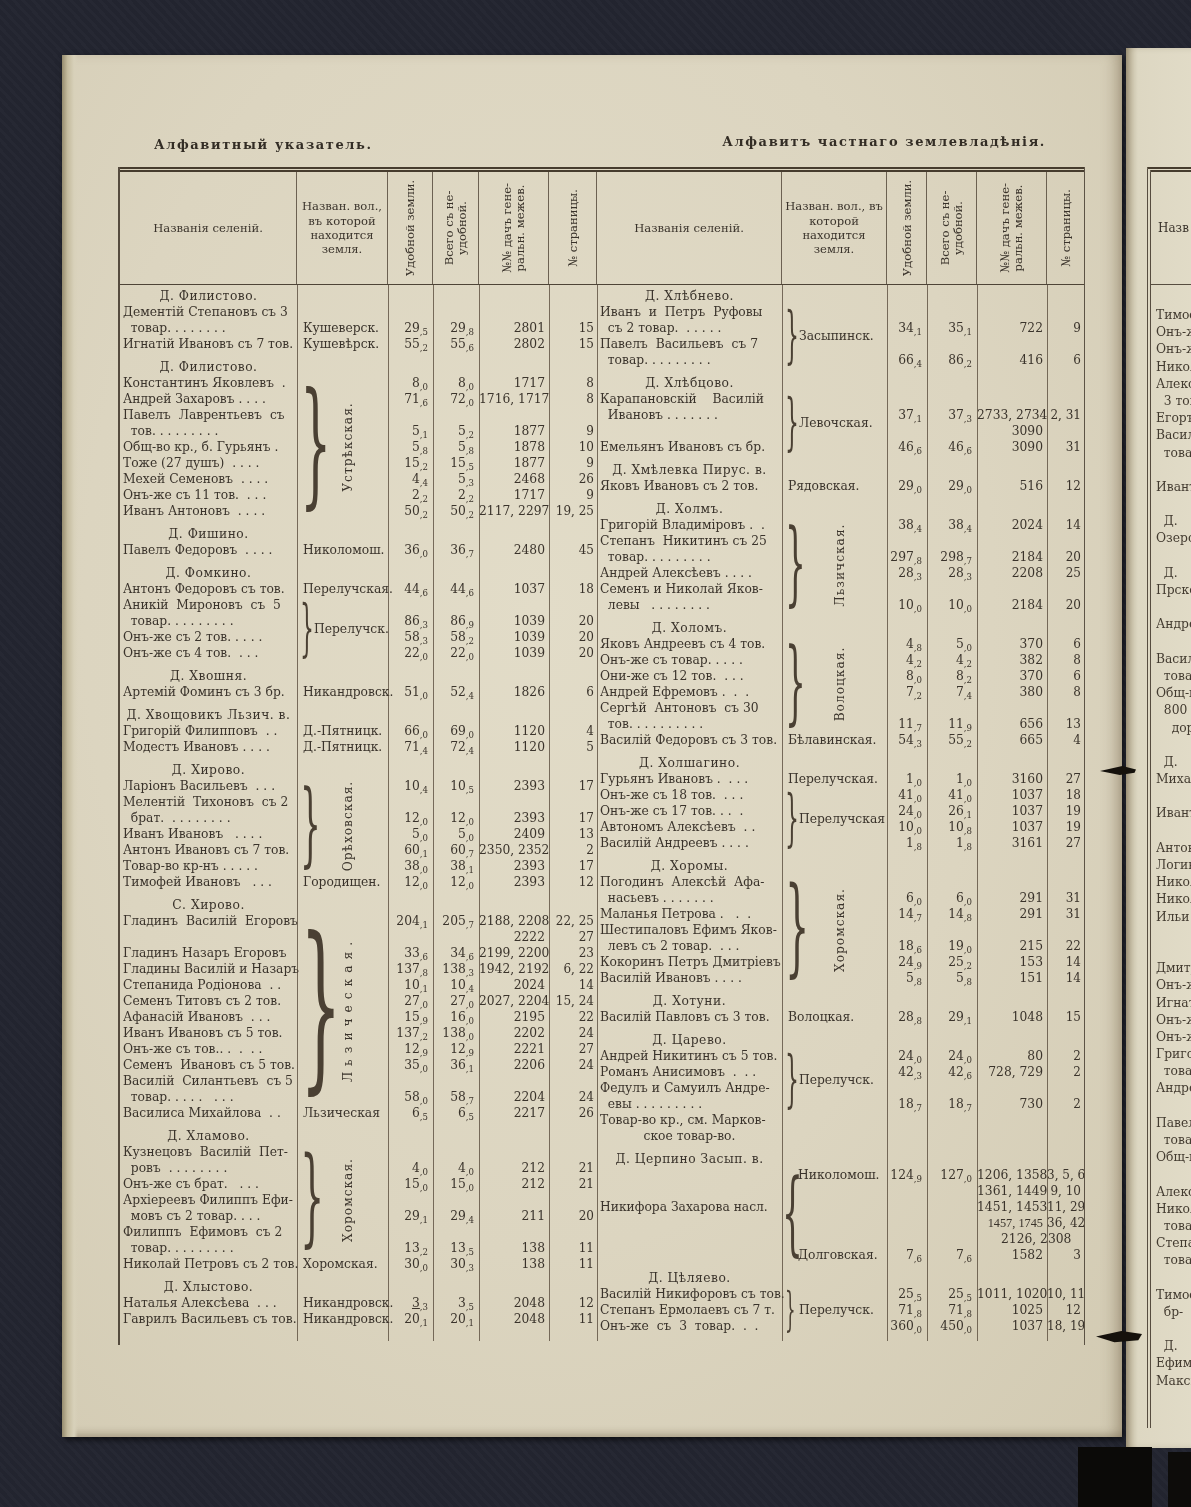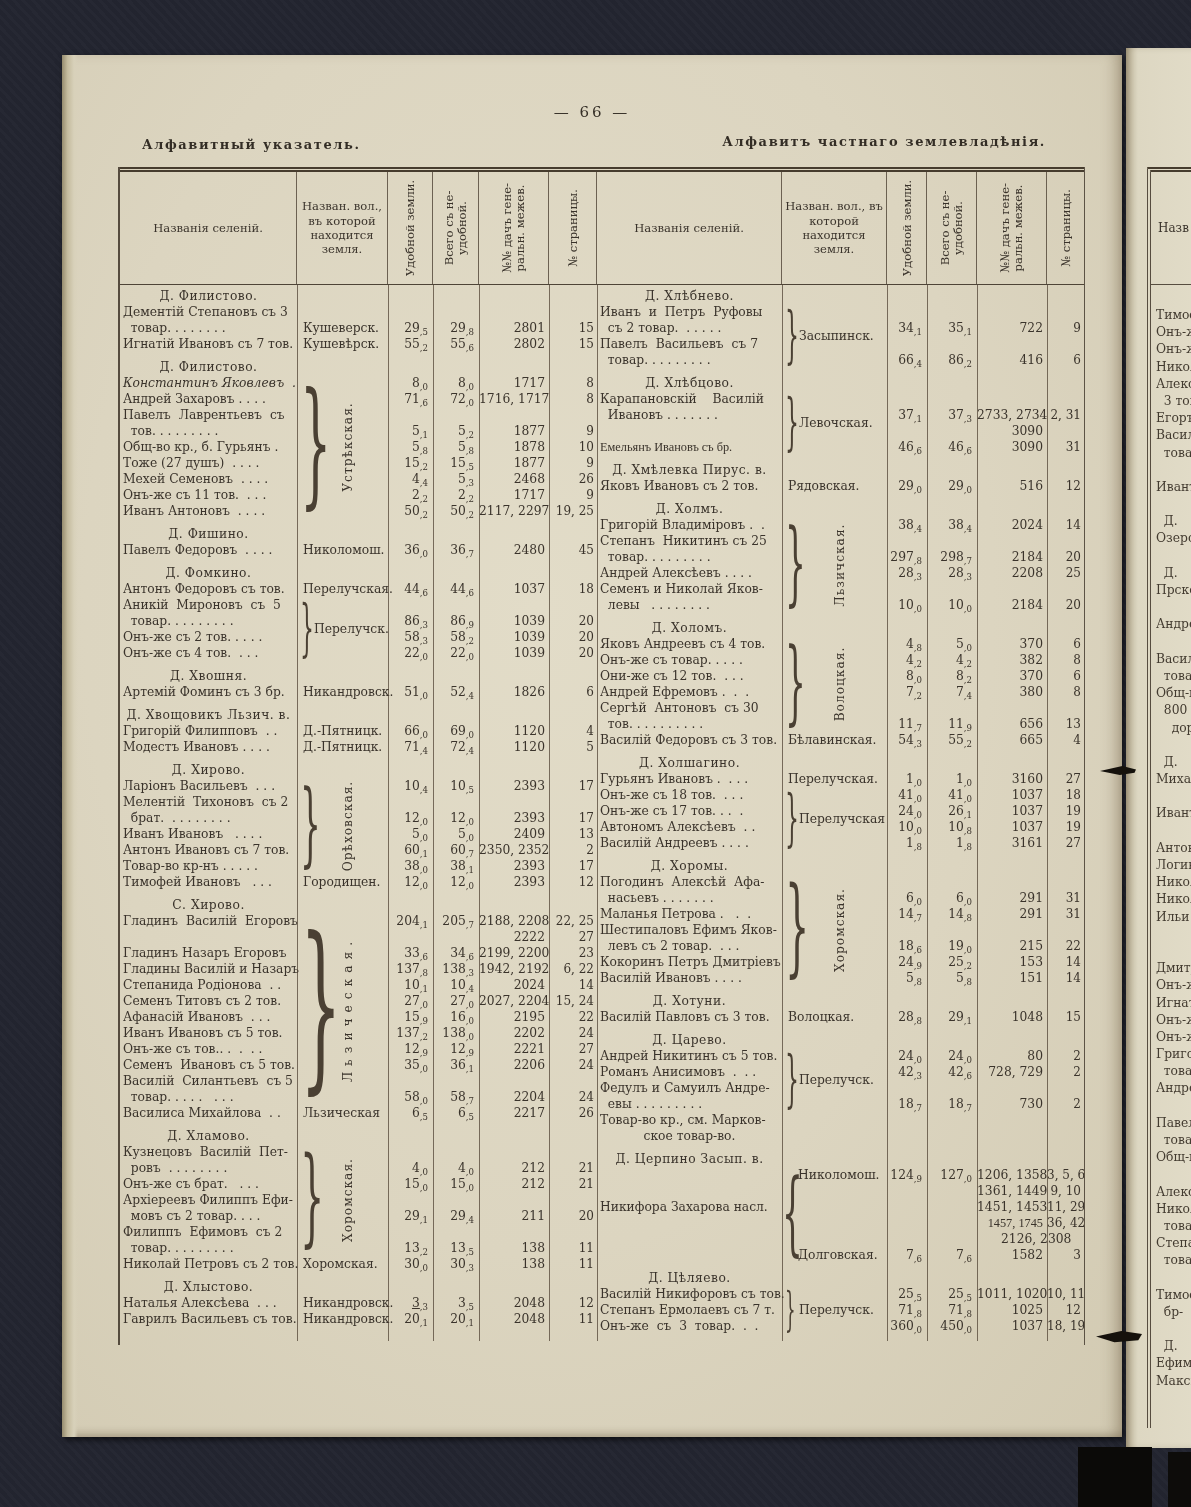--- a/index.html
+++ b/index.html
@@ -8,21 +8,21 @@
        background-image:repeating-linear-gradient(47deg,rgba(255,255,255,.015) 0 3px,rgba(0,0,0,.02) 3px 7px);
        font-family:"DejaVu Serif","Liberation Serif",serif;color:#3a332b;}
   .page{position:absolute;left:62px;top:55px;width:1060px;height:1382px;
         background:radial-gradient(ellipse at 45% 40%,#e2dcc8 0%,#dcd5c0 55%,#d2cab2 100%);
         box-shadow:inset -12px 0 16px -8px rgba(90,72,45,.45), inset 0 -8px 10px -6px rgba(90,72,45,.35), 2px 3px 6px rgba(0,0,0,.6);}
   .page::before{content:"";position:absolute;left:0;top:0;bottom:0;width:16px;
         background:linear-gradient(90deg,#958b6e 0,#c4bb9e 35%,#d8d1ba 75%,rgba(216,209,186,0) 100%);}
   .page-num{position:absolute;left:0;top:48px;width:100%;text-align:center;
         font-size:15px;letter-spacing:3px;color:#352f27;}
   .rh{position:absolute;top:82px;font-size:13px;font-weight:bold;letter-spacing:1.6px;color:#332d25;}
-  .rh-l{left:80px;}
+  .rh-l{left:92px;}
   .rh-r{right:76px;top:79px;}
   .table{position:absolute;left:56px;top:112px;width:964px;height:1178px;
         border-left:2px solid rgba(62,52,40,.85);border-right:1px solid rgba(62,52,40,.8);}
   .thead{display:flex;height:118px;border-top:5px double #463c2e;border-bottom:1.4px solid rgba(62,52,40,.9);box-sizing:border-box;}
   .th-half{display:grid;height:100%;}
   .th-half.l{width:477px;grid-template-columns:177px 91px 45px 46px 70px 48px;}
   .th-half.r{width:487px;grid-template-columns:185px 105px 40px 50px 70px 37px;}
   .th{border-right:1px solid rgba(70,58,44,.75);position:relative;display:flex;align-items:center;justify-content:center;
       font-size:11.6px;line-height:1.25;text-align:center;color:#3a332b;padding:2px;box-sizing:border-box;}
   .th.last{border-right:none;}
@@ -68,21 +68,20 @@
   .stitch{position:absolute;background:#15110c;z-index:6;}
   .st1{left:1100px;top:765px;width:36px;height:11px;clip-path:polygon(0 55%,62% 10%,100% 40%,96% 70%,55% 90%);}
   .st2{left:1096px;top:1330px;width:46px;height:13px;clip-path:polygon(0 50%,55% 8%,100% 30%,92% 78%,40% 95%);}
   .black-block{position:absolute;left:1078px;top:1447px;width:74px;height:60px;background:#0b0a08;}
   .black-block2{position:absolute;left:1168px;top:1452px;width:23px;height:55px;background:#0d0c0a;}
 </style>
 </head>
 <body>
 
 <div class="page">
-  <div class="page-num">—  66  —</div>
   <div class="rh rh-l">Алфавитный указатель.</div>
   <div class="rh rh-r">Алфавитъ частнаго землевладѣнія.</div>
 
   <div class="table">
     <div class="thead">
       <div class="th-half l">
         <div class="th">Названія селеній.</div>
         <div class="th">Назван. вол., въ которой находится земля.</div>
         <div class="th thv">
             <span>Удобной земли.</span>
@@ -127,21 +126,21 @@
             <div class="cell c-pg" style="grid-area: 3 / 6;">15</div>
             <div class="cell c-name" style="grid-area: 4 / 1;">Игнатій Ивановъ съ 7 тов.</div>
             <div class="cell c-vol" style="grid-area: 4 / 2;">Кушевѣрск.</div>
             <div class="cell c-n" style="grid-area: 4 / 3;"><span>55</span><span class="dec">,2</span></div>
             <div class="cell c-n" style="grid-area: 4 / 4;"><span>55</span><span class="dec">,6</span></div>
             <div class="cell c-d" style="grid-area: 4 / 5;">2802</div>
             <div class="cell c-pg" style="grid-area: 4 / 6;">15</div>
           </div>
           <div class="section">
             <div class="cell sec-h" style="grid-area: 1 / 1;">Д. Филистово.</div>
-            <div class="cell c-name" style="grid-area: 2 / 1; font-style: italic;">Константинъ Яковлевъ  .</div>
+            <div class="cell c-name" style="grid-area: 2 / 1;">Константинъ Яковлевъ  .</div>
             <div class="cell c-n" style="grid-area: 2 / 3;"><span>8</span><span class="dec">,0</span></div>
             <div class="cell c-n" style="grid-area: 2 / 4;"><span>8</span><span class="dec">,0</span></div>
             <div class="cell c-d" style="grid-area: 2 / 5;">1717</div>
             <div class="cell c-pg" style="grid-area: 2 / 6;">8</div>
             <div class="cell c-name" style="grid-area: 3 / 1;">Андрей Захаровъ . . . .</div>
             <div class="cell c-n" style="grid-area: 3 / 3;"><span>71</span><span class="dec">,6</span></div>
             <div class="cell c-n" style="grid-area: 3 / 4;"><span>72</span><span class="dec">,0</span></div>
             <div class="cell c-d" style="grid-area: 3 / 5;">1716, 1717</div>
             <div class="cell c-pg" style="grid-area: 3 / 6;">8</div>
             <div class="cell c-name" style="grid-area: 4 / 1;">Павелъ  Лаврентьевъ  съ</div>
@@ -428,21 +427,21 @@
           <div class="section">
             <div class="cell sec-h" style="grid-area: 1 / 1;">Д. Хлѣбцово.</div>
             <div class="cell c-name" style="grid-area: 2 / 1;">Карапановскій    Василій</div>
             <div class="cell c-name" style="grid-area: 3 / 1;">  Ивановъ . . . . . . .</div>
             <div class="cell c-n" style="grid-area: 3 / 3;"><span>37</span><span class="dec">,1</span></div>
             <div class="cell c-n" style="grid-area: 3 / 4;"><span>37</span><span class="dec">,3</span></div>
             <div class="cell c-d" style="grid-area: 3 / 5;">2733, 2734</div>
             <div class="cell c-pg" style="grid-area: 3 / 6;">2, 31</div>
             <div class="cell c-name" style="grid-area: 4 / 1;"></div>
             <div class="cell c-d" style="grid-area: 4 / 5;">3090</div>
-            <div class="cell c-name" style="grid-area: 5 / 1; font-family: Liberation Serif, serif;">Емельянъ Ивановъ съ бр.</div>
+            <div class="cell c-name" style="grid-area: 5 / 1;">Емельянъ Ивановъ съ бр.</div>
             <div class="cell c-n" style="grid-area: 5 / 3;"><span>46</span><span class="dec">,6</span></div>
             <div class="cell c-n" style="grid-area: 5 / 4;"><span>46</span><span class="dec">,6</span></div>
             <div class="cell c-d" style="grid-area: 5 / 5;">3090</div>
             <div class="cell c-pg" style="grid-area: 5 / 6;">31</div>
             <div class="group" style="grid-area: 2 / 2 / 6;">
               <span class="brace" style="font-size: 61px;">}</span>
               <span class="hlabel">Левочская.</span>
             </div>
           </div>
           <div class="section">

